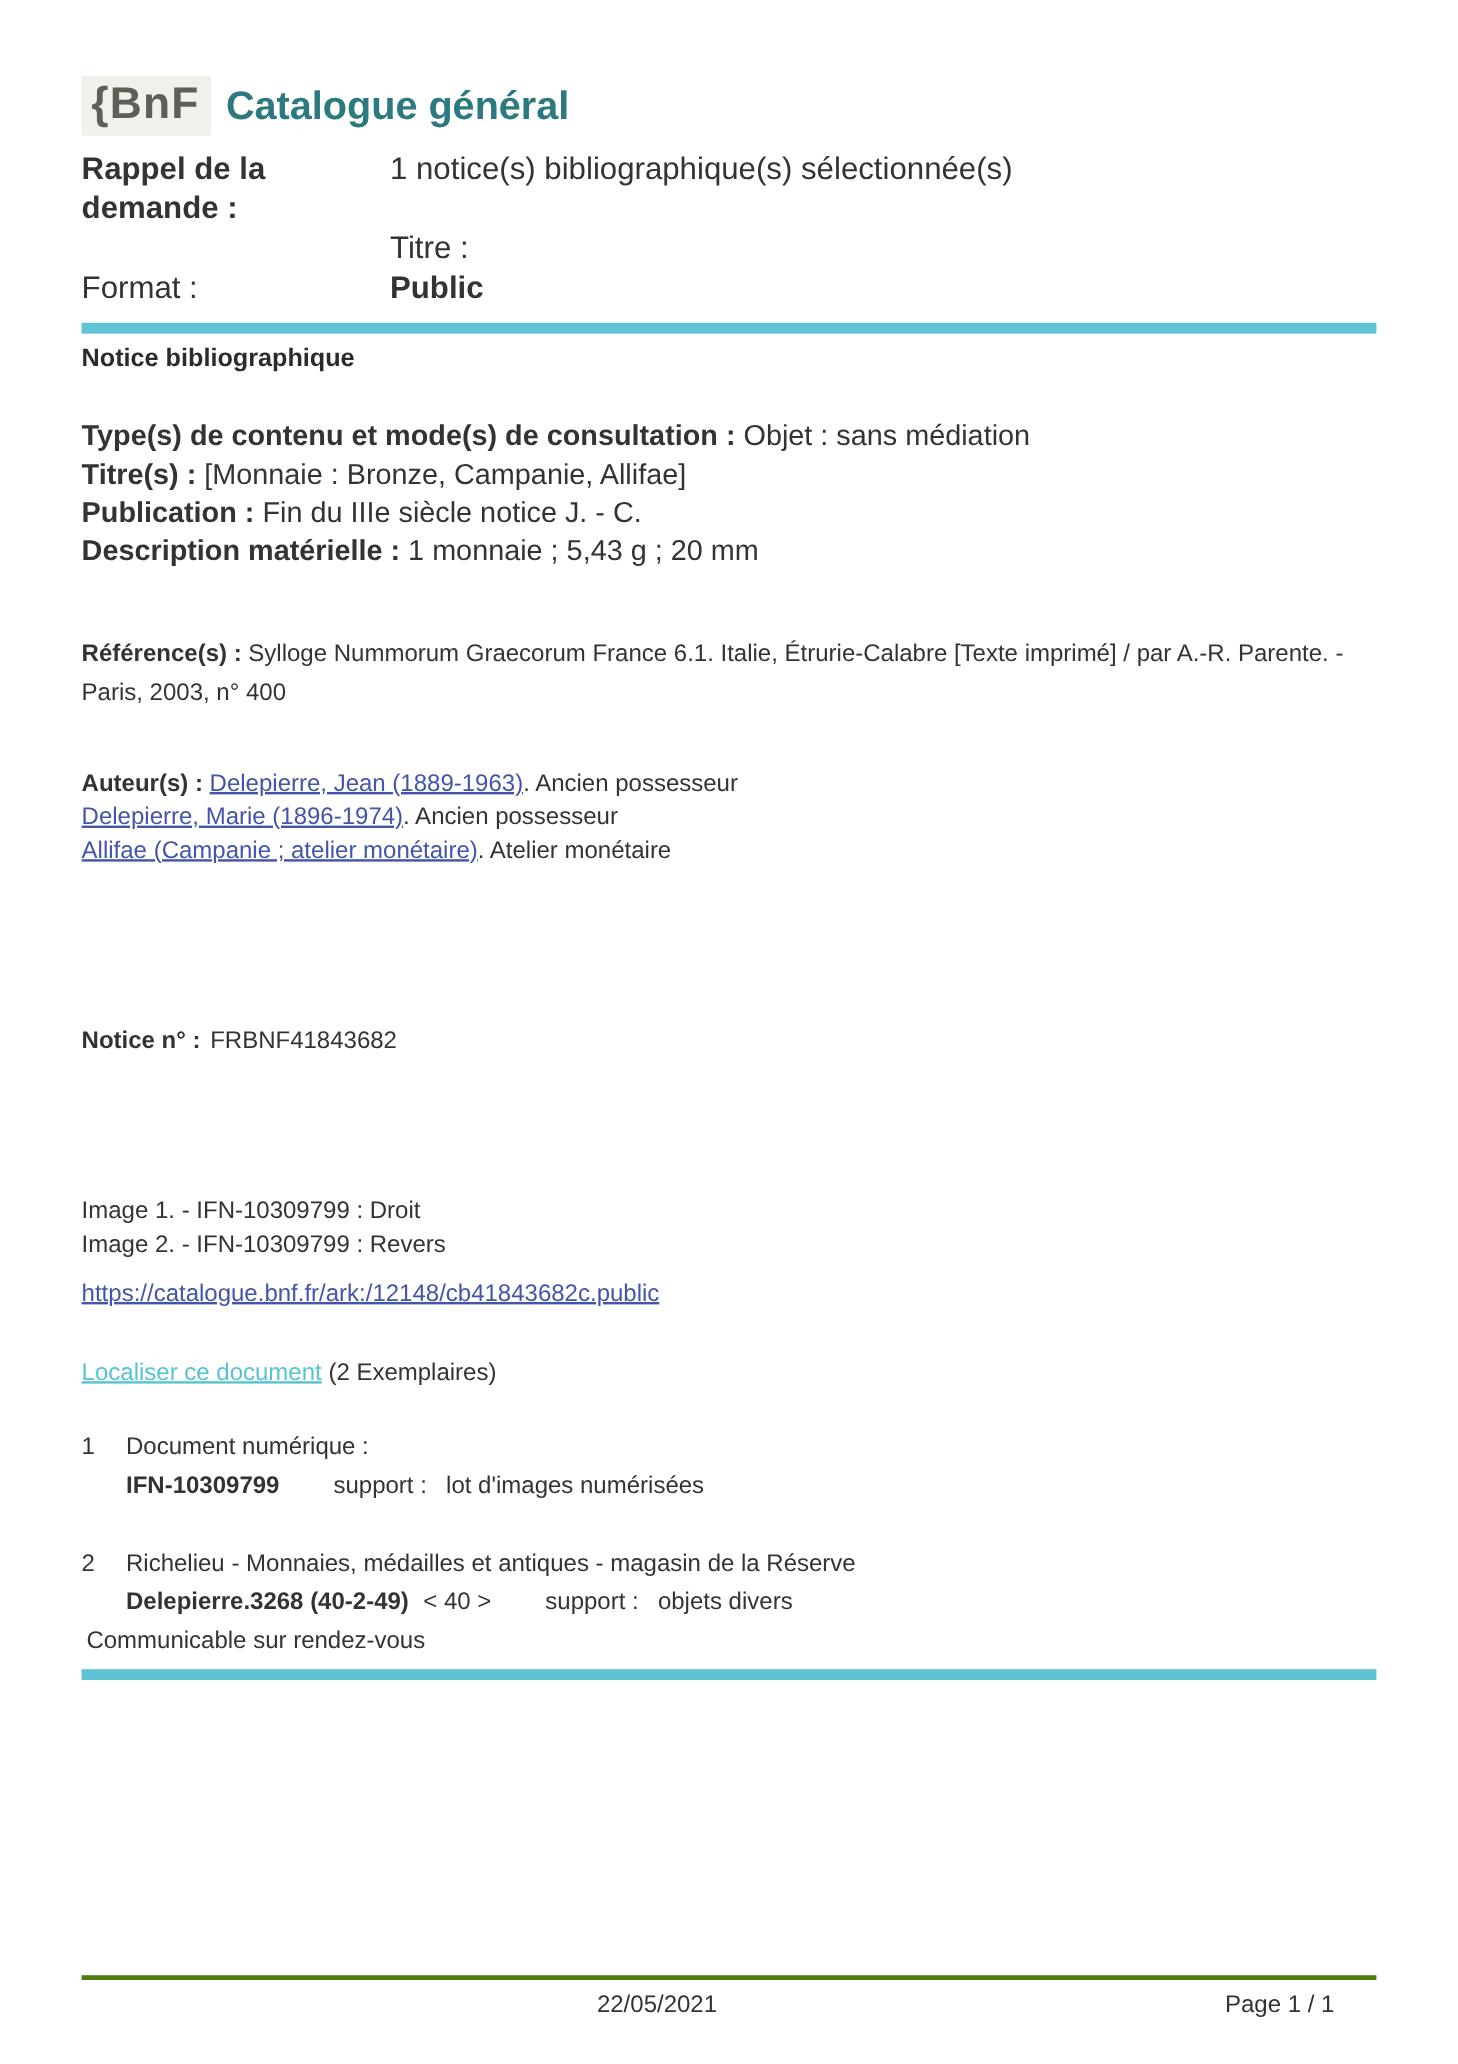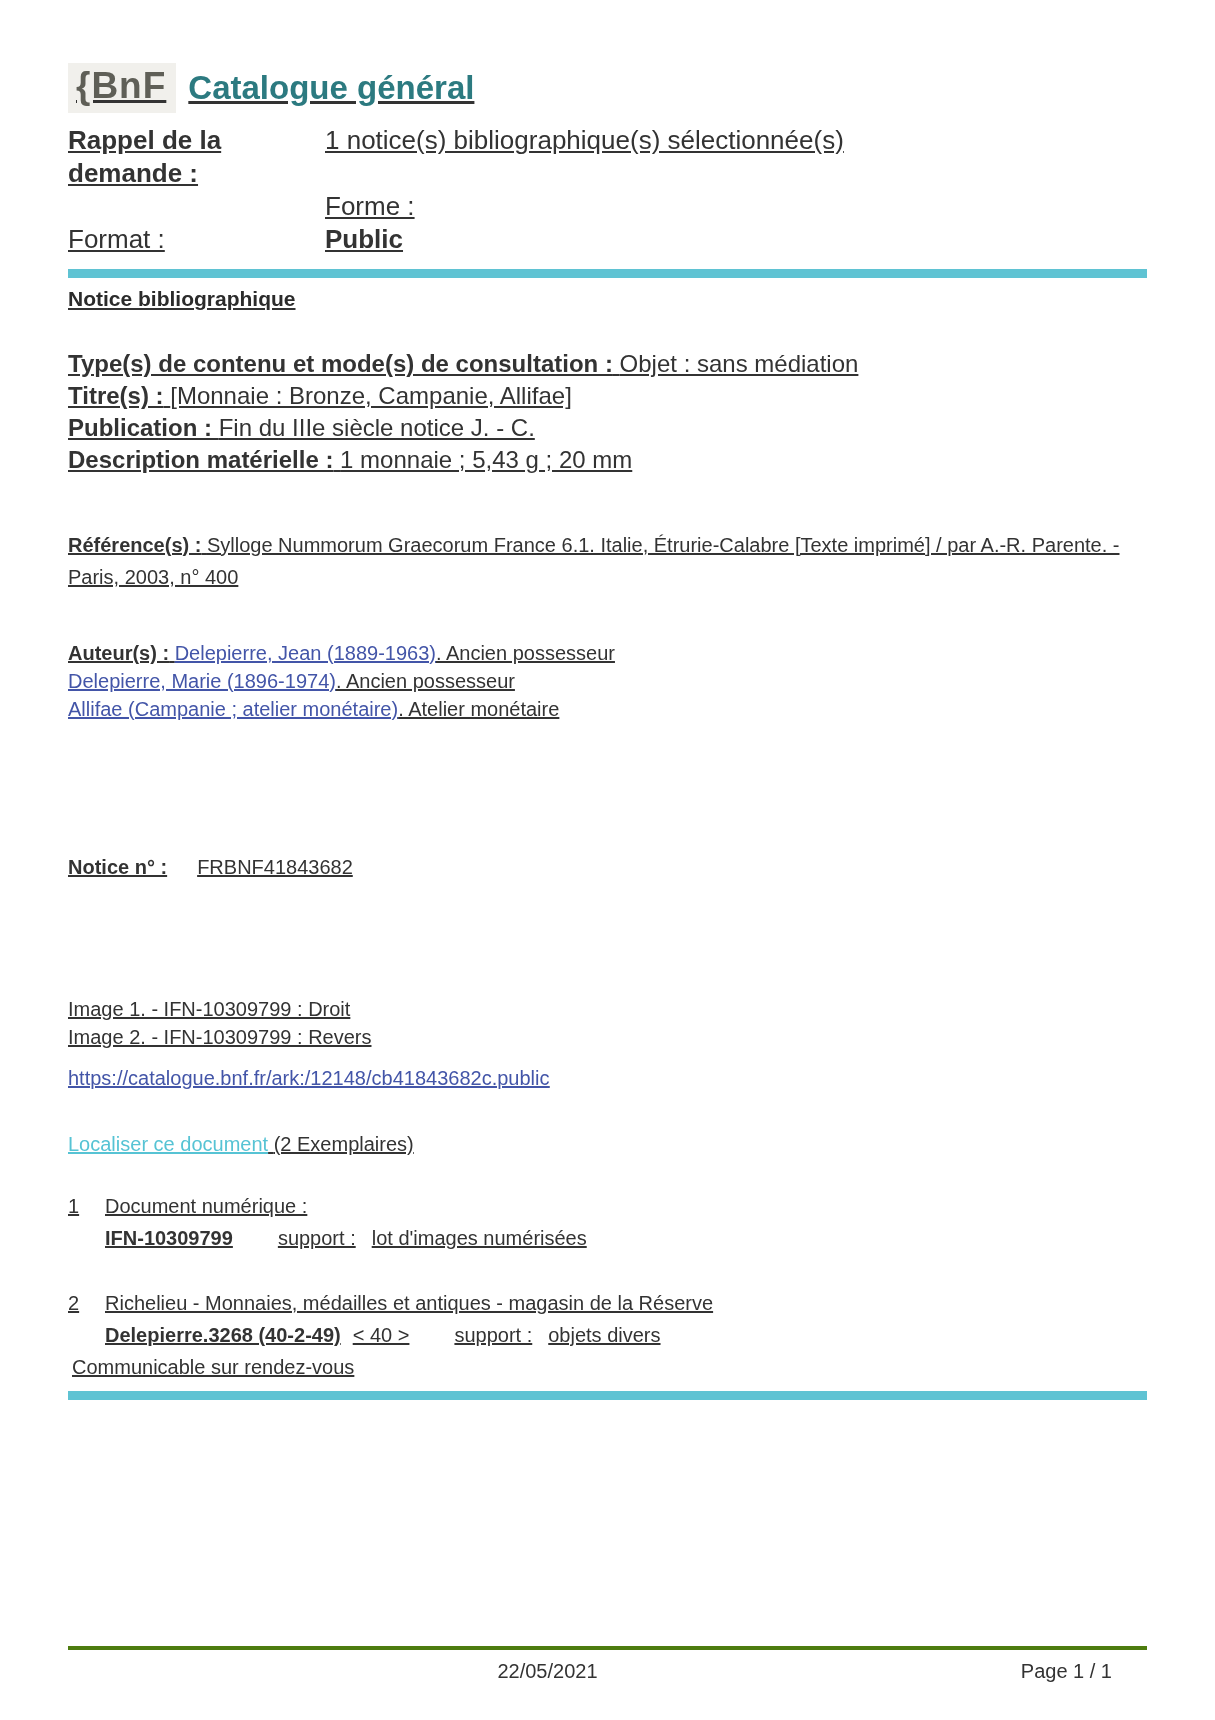--- a/index.html
+++ b/index.html
@@ -1,18 +1,18 @@
 <!DOCTYPE html>
 <html><head>
 <meta charset="utf-8">
 <style>
   * { margin:0; padding:0; box-sizing:border-box; }
   html,body { background:#ffffff; }
   body { font-family:"Liberation Sans", sans-serif; color:#333; }
-  .page { width:1215px; height:1720px; position:relative; background:#fff; padding:62px 68px 0; overflow:hidden;text-decoration:underline; }
+  .page { width:1215px; height:1720px; position:relative; background:#fff; padding:62px 68px 0; overflow:hidden; }
 
   .bold { font-weight:bold; }
   a { text-decoration:underline; cursor:pointer; }
   a.blue-link { color:#4355a8; }
   a.teal-link { color:#56c3d4;text-align:right; }
 
   
   .masthead { display:flex; align-items:center; gap:12px; height:52px; }
   .logo { display:inline-block; background:#f1f0ec; color:#5f5f57; font-weight:bold; font-size:37px; padding:2px 10px 6px 8px; letter-spacing:1px; }
   .app-title { color:#2c7a80; font-size:33px; font-weight:bold; }
@@ -22,21 +22,21 @@
   .rappel .span2 { grid-column:2 / 4; }
 
   .teal-bar { height:9px; background:#5fc3d3; margin-top:13px; }
 
   .section-title { margin-top:8px; font-size:21px; font-weight:bold; line-height:26px; color:#2b2b2b; }
 
   .fields { margin-top:36px; font-size:24px; line-height:32px; }
   .reference { margin-top:53px; font-size:20px; line-height:32px; max-width:1079px; }
   .authors { margin-top:46px; font-size:20px; line-height:28px; }
   .notice-num { margin-top:128px; font-size:20px; line-height:32px; }
-  .nn-value { margin-left:30px; }
+  .nn-value { margin-left:8px; }
   .images { margin-top:112px; font-size:20px; line-height:28px; }
   .permalink { margin-top:12px; font-size:20px; line-height:30px; }
   .locate { margin-top:36px; font-size:20px; line-height:30px; }
 
   .holding { font-size:20px; line-height:32px; }
   .holding-1 { margin-top:31px; }
   .holding-2 { margin-top:33px; }
   .h-line1 { display:flex; }
   .h-num { width:37px; flex:0 0 37px; }
   .h-line2 { padding-left:37px; }
@@ -58,21 +58,21 @@
 
   <header class="masthead">
     <span class="logo">{BnF</span>
     <h1 class="app-title">Catalogue général</h1>
   </header>
 
   <div class="rappel">
     <div class="bold">Rappel de la demande :</div>
     <div class="span2">1 notice(s) bibliographique(s) sélectionnée(s)</div>
     <div></div>
-    <div>Forme :</div>
+    <div>Titre :</div>
     <div></div>
     <div>Format :</div>
     <div class="bold">Public</div>
   </div>
 
   <div class="teal-bar"></div>
 
   <h2 class="section-title">Notice bibliographique</h2>
 
   <div class="fields">

